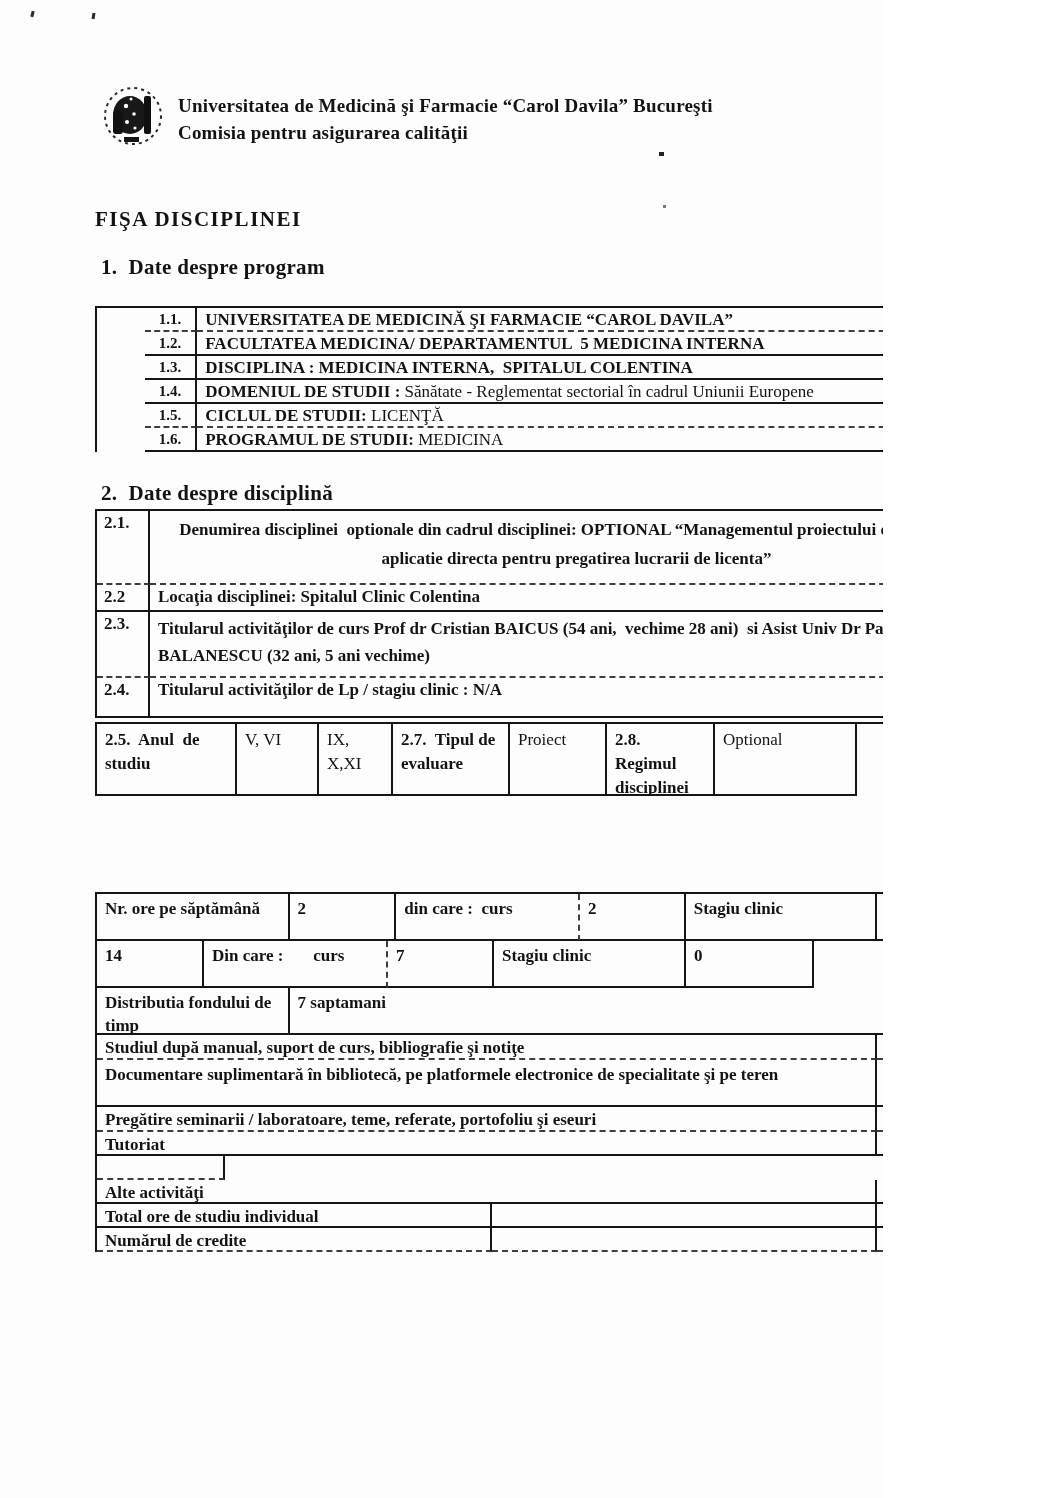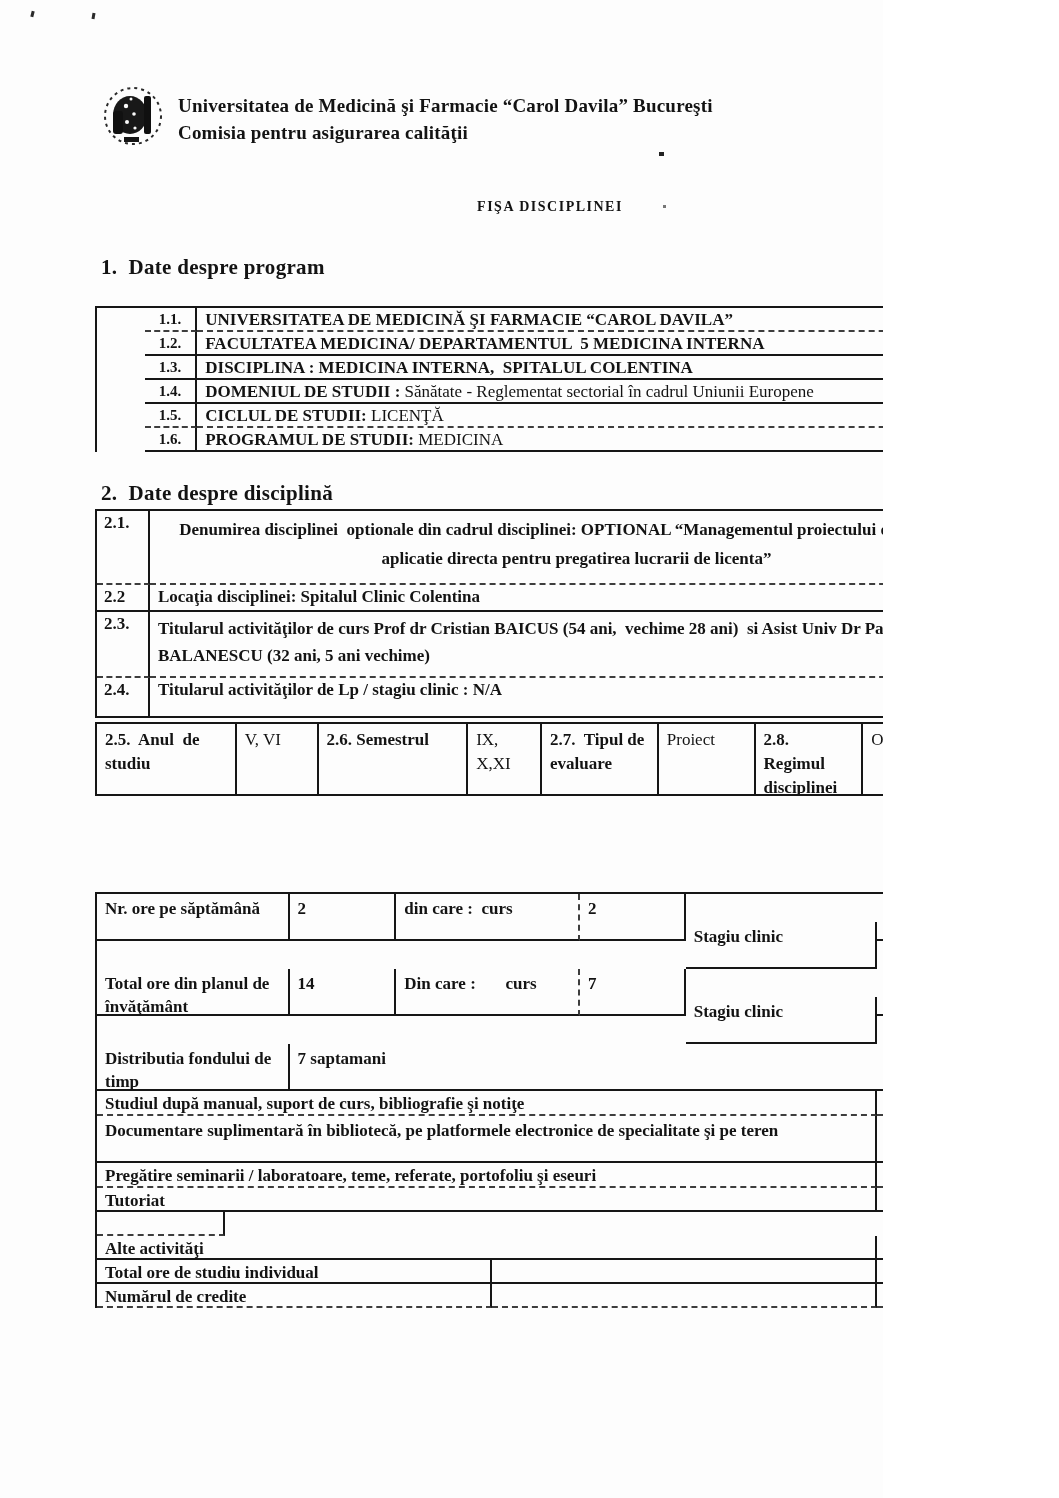--- a/index.html
+++ b/index.html
@@ -13,22 +13,22 @@
   .speck.a2{left:92px;top:13px;width:3px;height:6px;transform:rotate(10deg);}
   .speck.a3{left:659px;top:152px;width:5px;height:4px;background:#222;}
   .speck.a4{left:663px;top:205px;width:3px;height:3px;background:#777;}
 
   
   .logo{position:absolute;left:100px;top:84px;}
   .hdr{position:absolute;left:178px;top:92px;}
   .hdr-line{font-size:19px;font-weight:bold;line-height:27px;letter-spacing:0.2px;white-space:pre;}
 
   .title{
-    position:absolute;left:95px;top:199px;width:910px;text-align:center;
-    font-size:14px;font-weight:bold;letter-spacing:1.5px;white-space:pre;
+    position:absolute;left:95px;top:207px;width:910px;
+    font-size:21px;font-weight:bold;letter-spacing:1.5px;white-space:pre;
   }
   .h-sec{position:absolute;left:101px;font-size:21px;font-weight:bold;white-space:pre;letter-spacing:0.3px;}
   .h-sec.h1{top:255px;}
   .h-sec.h2{top:481px;}
   .h-sec.h3{top:839px;}
 
   
   .tbl{position:absolute;left:95px;width:910px;border-top:2px solid #161616;border-left:2px solid #161616;box-sizing:border-box;}
   .row{display:flex;}
   .cell{
@@ -73,21 +73,21 @@
   
   .s3{top:892px;}
   .s3 .cell{padding-top:3px;line-height:23px;}
   .s3 .h47{height:47px;}
   .s3 .h25{height:25px;line-height:19px;}
   .s3 .h24{height:24px;line-height:19px;}
   .s3 .cA{width:193px;}
   .s3 .cB{width:107px;}
   .s3 .cC{width:184px;}
   .s3 .cD{width:106px;}
-  .s3 .cE{width:192px;margin-top:28px;}
+  .s3 .cE{width:192px;}
   .s3 .cF{width:128px;}
   .s3 .cWide{width:717px;}
   .s3 .cItem{width:782px;}
   .s3 .cT1{width:396px;}
   .s3 .cT2{width:386px;}
 </style>
 </head>
 <body>
 
 <div class="page">
@@ -163,21 +163,20 @@
     <div class="row">
       <div class="cell c-num h40">2.4.</div>
       <div class="cell c-txt h40">Titularul activităţilor de Lp / stagiu clinic : N/A</div>
     </div>
   </div>
 
   <div class="tbl s25">
     <div class="row">
       <div class="cell w0">2.5.  Anul  de studiu</div>
       <div class="cell w1 reg">V, VI</div>
-      <div class="cell w2">2.6. Semestrul</div>
       <div class="cell w3 reg">IX,
 X,XI</div>
       <div class="cell w4">2.7.  Tipul de evaluare</div>
       <div class="cell w5 reg">Proiect</div>
       <div class="cell w6">2.8.
 Regimul
 disciplinei</div>
       <div class="cell w7 reg">Optional</div>
     </div>
   </div>
@@ -185,21 +184,20 @@
   <div class="tbl s3">
     <div class="row">
       <div class="cell cA h47">Nr. ore pe săptămână</div>
       <div class="cell cB h47">2</div>
       <div class="cell cC h47 dr">din care :  curs</div>
       <div class="cell cD h47">2</div>
       <div class="cell cE h47">Stagiu clinic</div>
       <div class="cell cF h47">0</div>
     </div>
     <div class="row">
-      <div class="cell cA h47">Total ore din planul de învăţământ</div>
       <div class="cell cB h47">14</div>
       <div class="cell cC h47 dr">Din care :       curs</div>
       <div class="cell cD h47">7</div>
       <div class="cell cE h47">Stagiu clinic</div>
       <div class="cell cF h47">0</div>
     </div>
     <div class="row">
       <div class="cell cA h47">Distributia fondului de timp</div>
       <div class="cell cWide h47">7 saptamani</div>
     </div>

